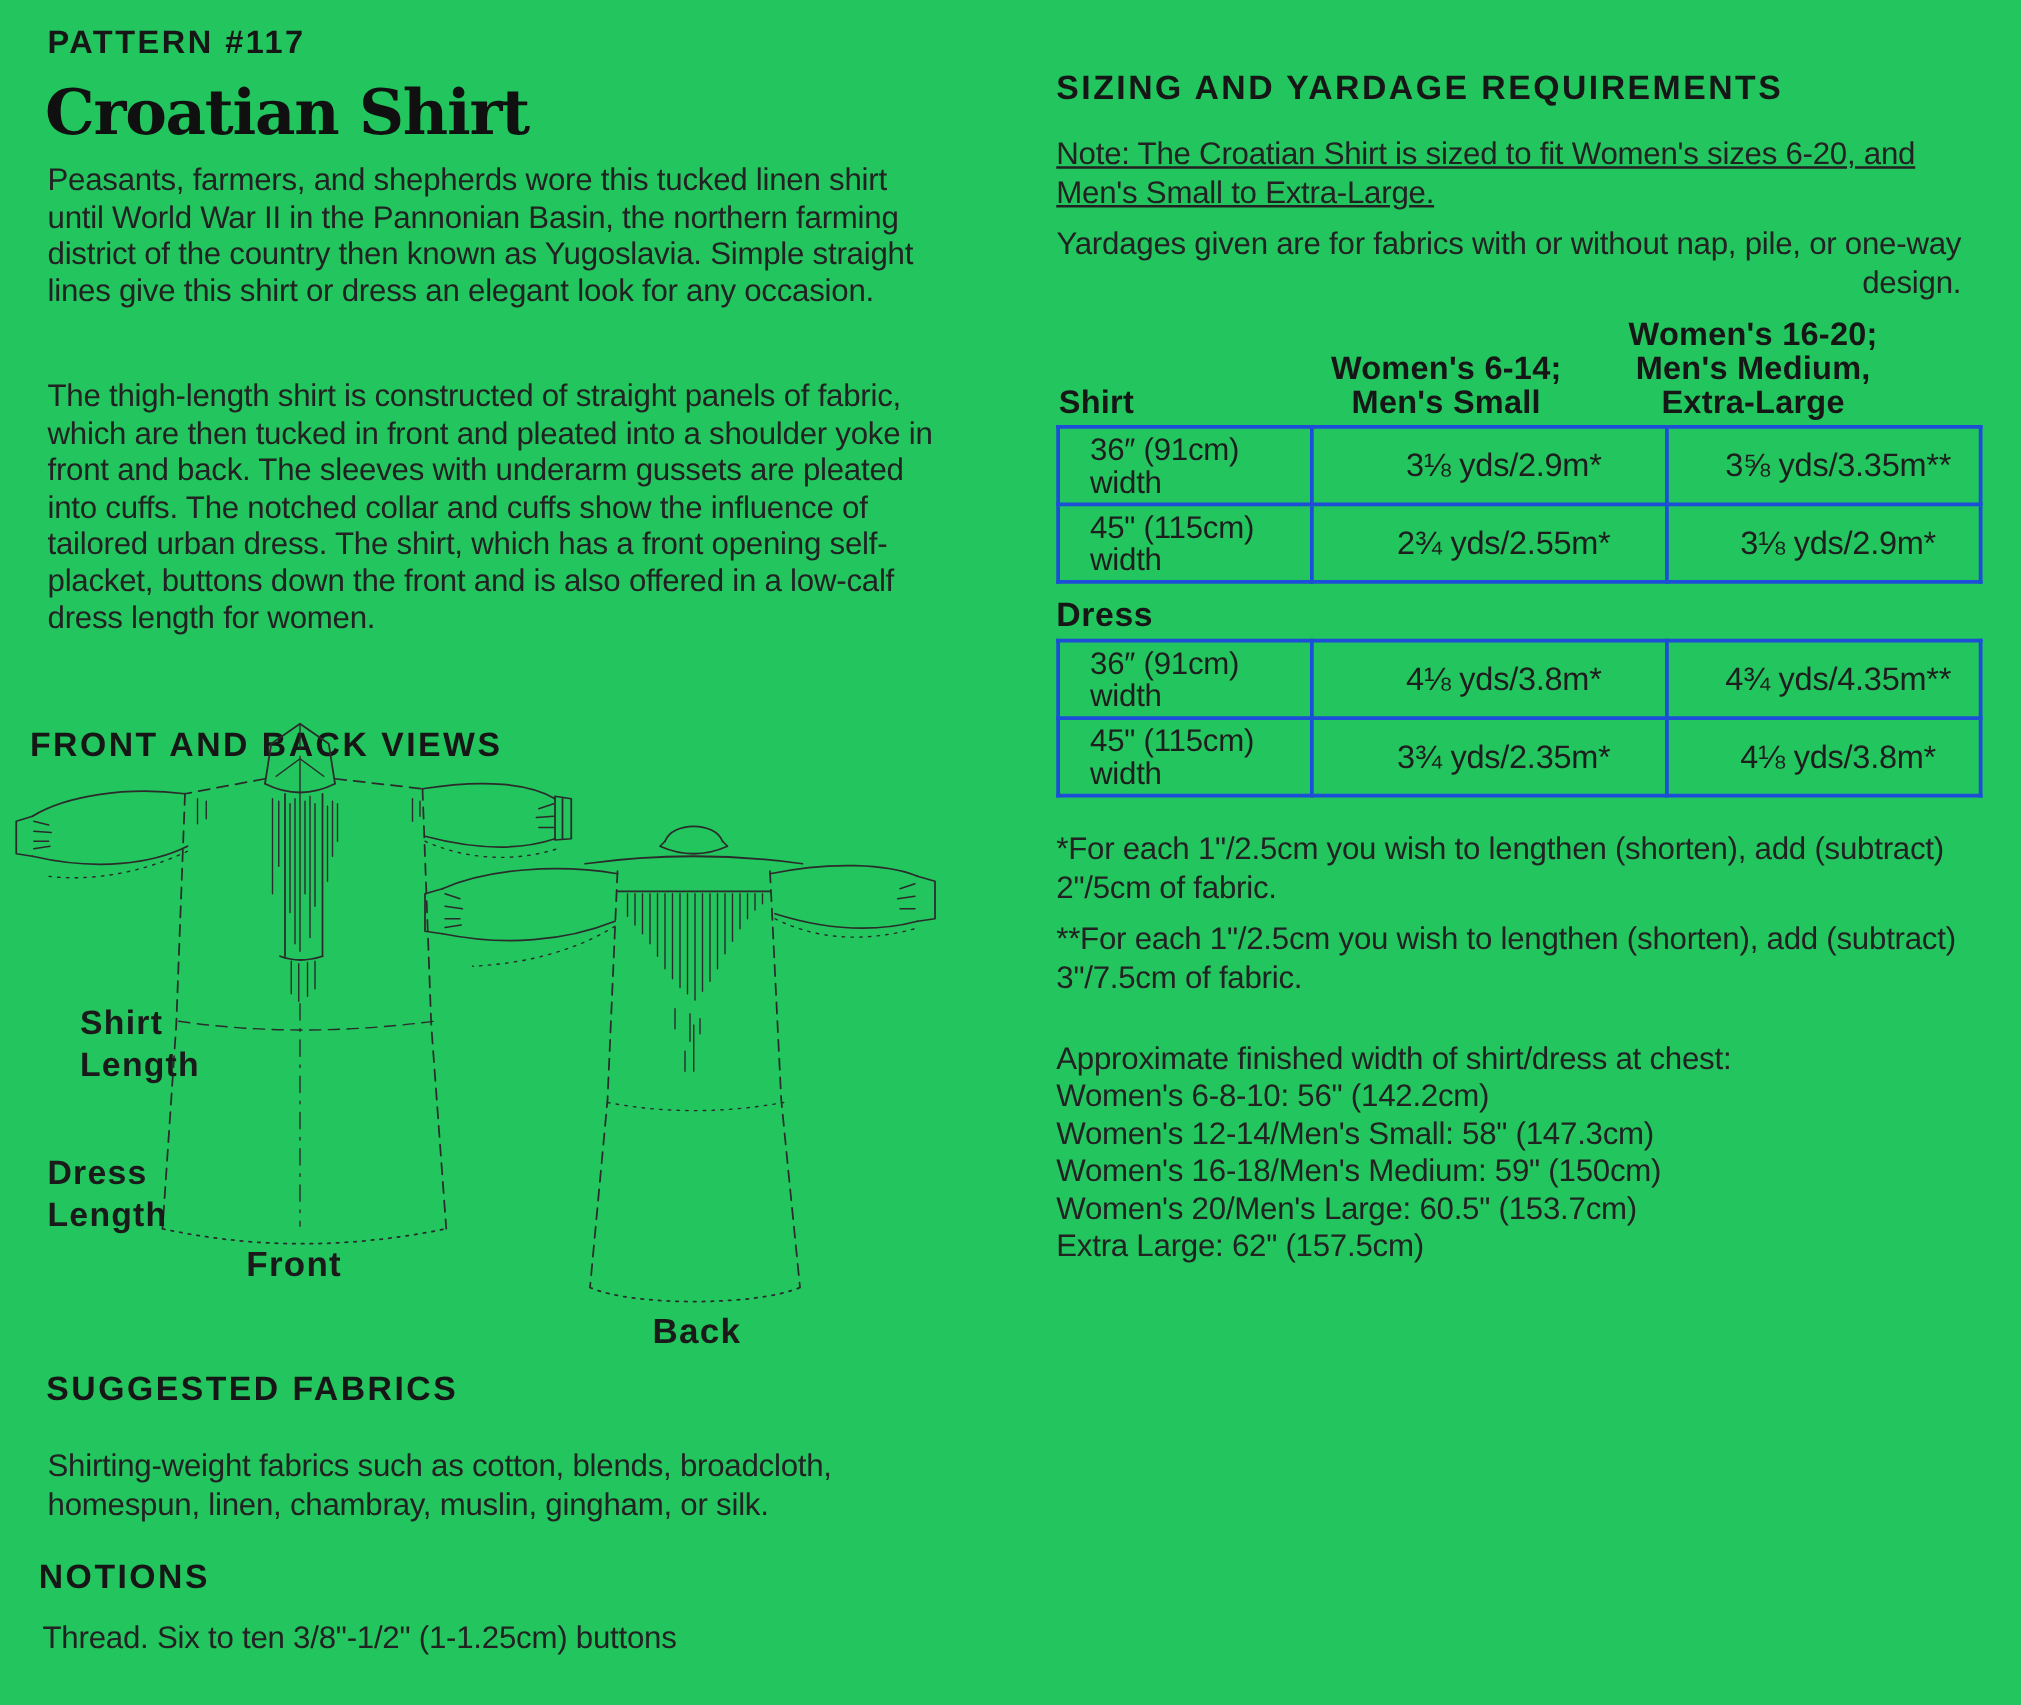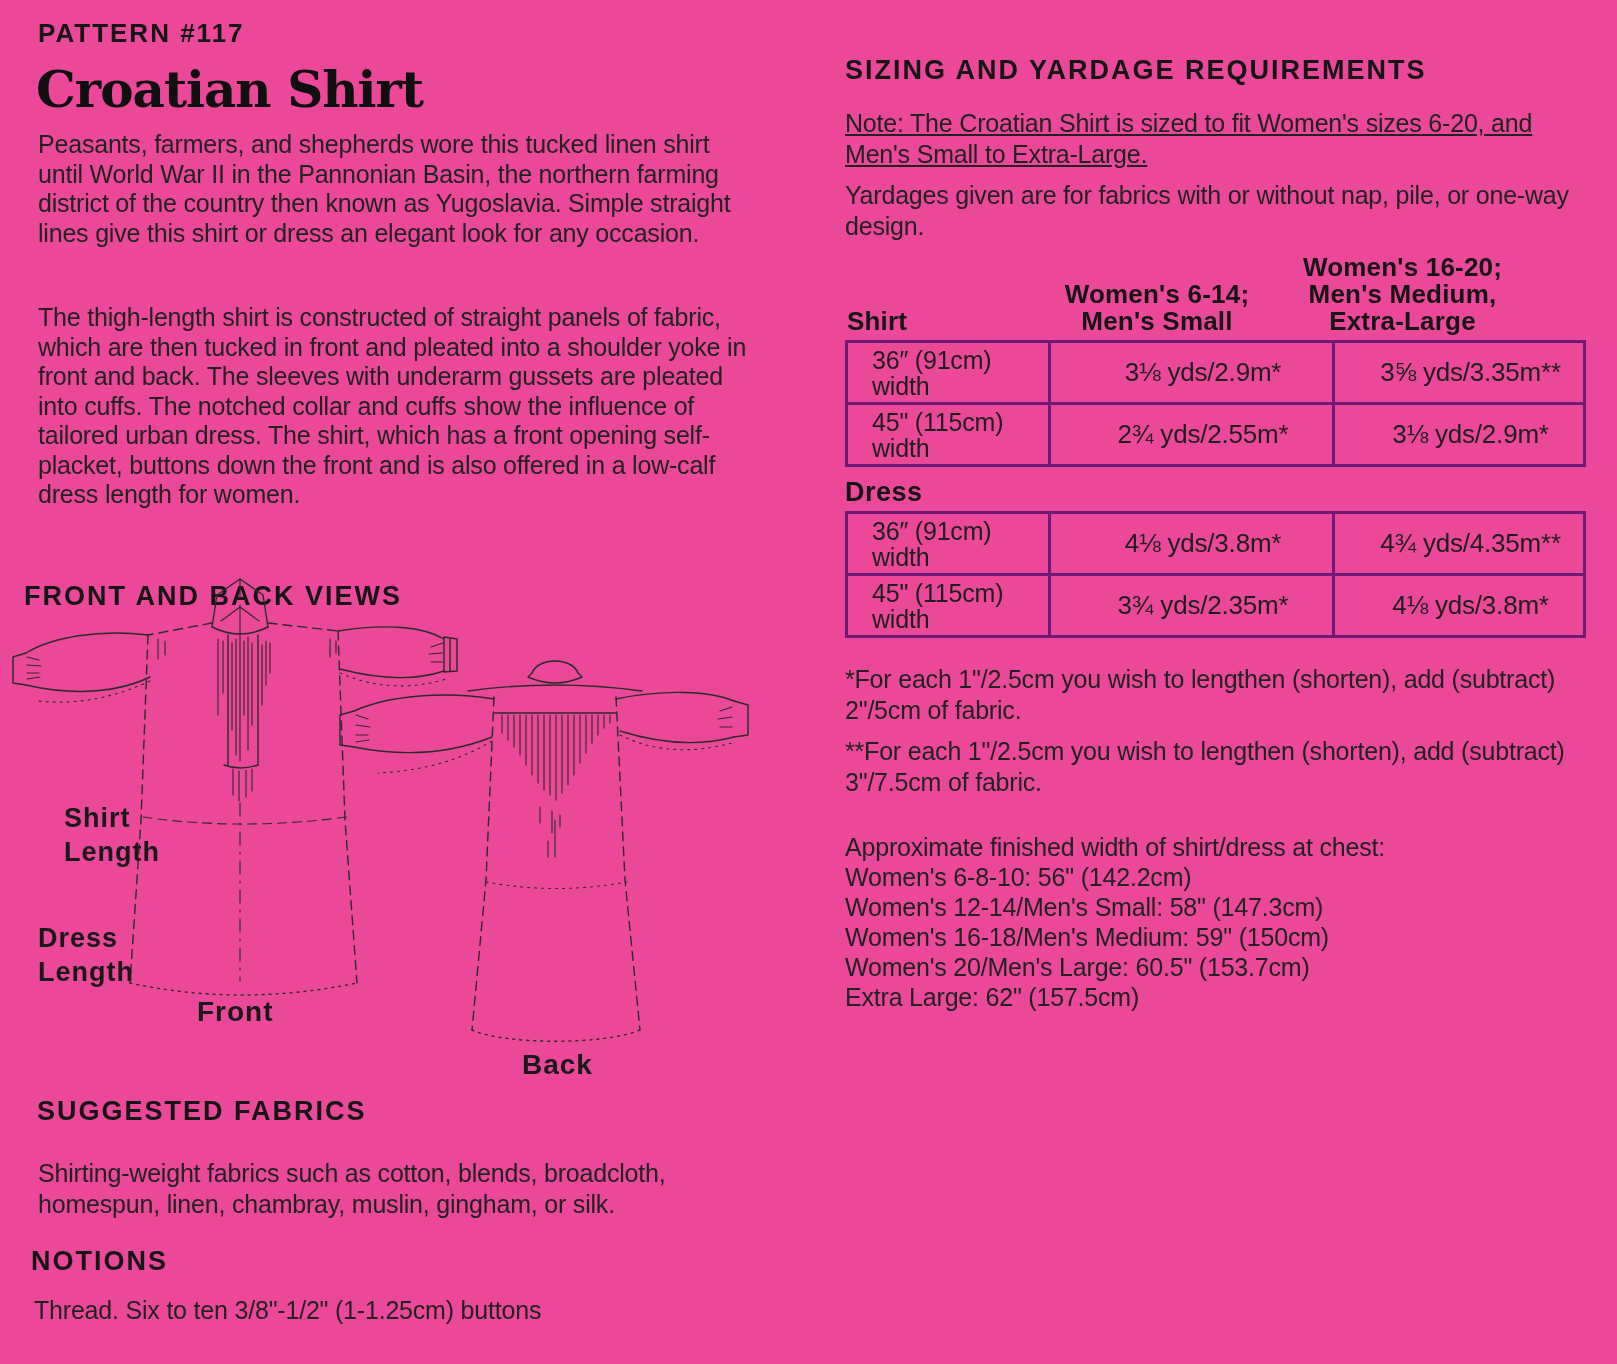--- a/index.html
+++ b/index.html
@@ -1,19 +1,19 @@
 <!DOCTYPE html>
 <html><head>
 <meta charset="utf-8">
 <style>
   html,body{margin:0;padding:0;background:#ffffff;}
   .page{
     position:relative;
     width:1617px;height:1364px;
-    background:#ec4899;
+    background:#22c55e;
     color:#1e1e1e;
     font-family:"Liberation Sans", sans-serif;
     overflow:hidden;
   }
   .abs{position:absolute;}
   .ml{white-space:pre-line;}
   .nowrap{white-space:nowrap;}
 
   
   .kicker{
@@ -33,36 +33,36 @@
     font-size:25px;line-height:29.5px;letter-spacing:-0.2px;color:#222;
   }
   .rc-text{
     font-size:25px;line-height:31px;letter-spacing:-0.2px;color:#222;
   }
   .list-line{font-size:25px;line-height:30px;letter-spacing:-0.2px;color:#222;}
 
   
   .right-col{position:absolute;left:845px;top:55px;width:724px;}
   .right-col .note1{margin-top:22px;text-decoration:underline;}
-  .right-col .note2{margin-top:10px;}
+  .right-col .note2{margin-top:10px;text-align:right;}
 
   .ythead{
     display:grid;grid-template-columns:181px 262px 229px;
     align-items:end;
     margin-top:12px;
     font-weight:700;font-size:26px;line-height:27px;letter-spacing:0.2px;
     padding-bottom:5px;color:#161616;
   }
   .yth-left{text-align:left;padding-left:2px;}
   .yth-c{text-align:center;}
 
   table.ybody{
     border-collapse:collapse;width:672px;table-layout:fixed;
   }
-  table.ybody,table.ybody td{border:3px solid #701a75;padding-left:24px;}
+  table.ybody,table.ybody td{border:3px solid #1d4ed8;padding-left:24px;}
   table.ybody td{height:57px;vertical-align:middle;}
   td.wcol{width:175px;font-size:25px;line-height:26px;padding-left:12px;letter-spacing:-0.2px;}
   td.val{text-align:center;font-size:26px;letter-spacing:-0.2px;}
   td.c2{width:256px;}
   td.c3{width:223px;}
   .dress-label{
     font-weight:700;font-size:27px;color:#161616;
     margin-top:10px;margin-bottom:4px;height:30px;letter-spacing:0.5px;
   }
   .fn1{margin-top:26px;}

